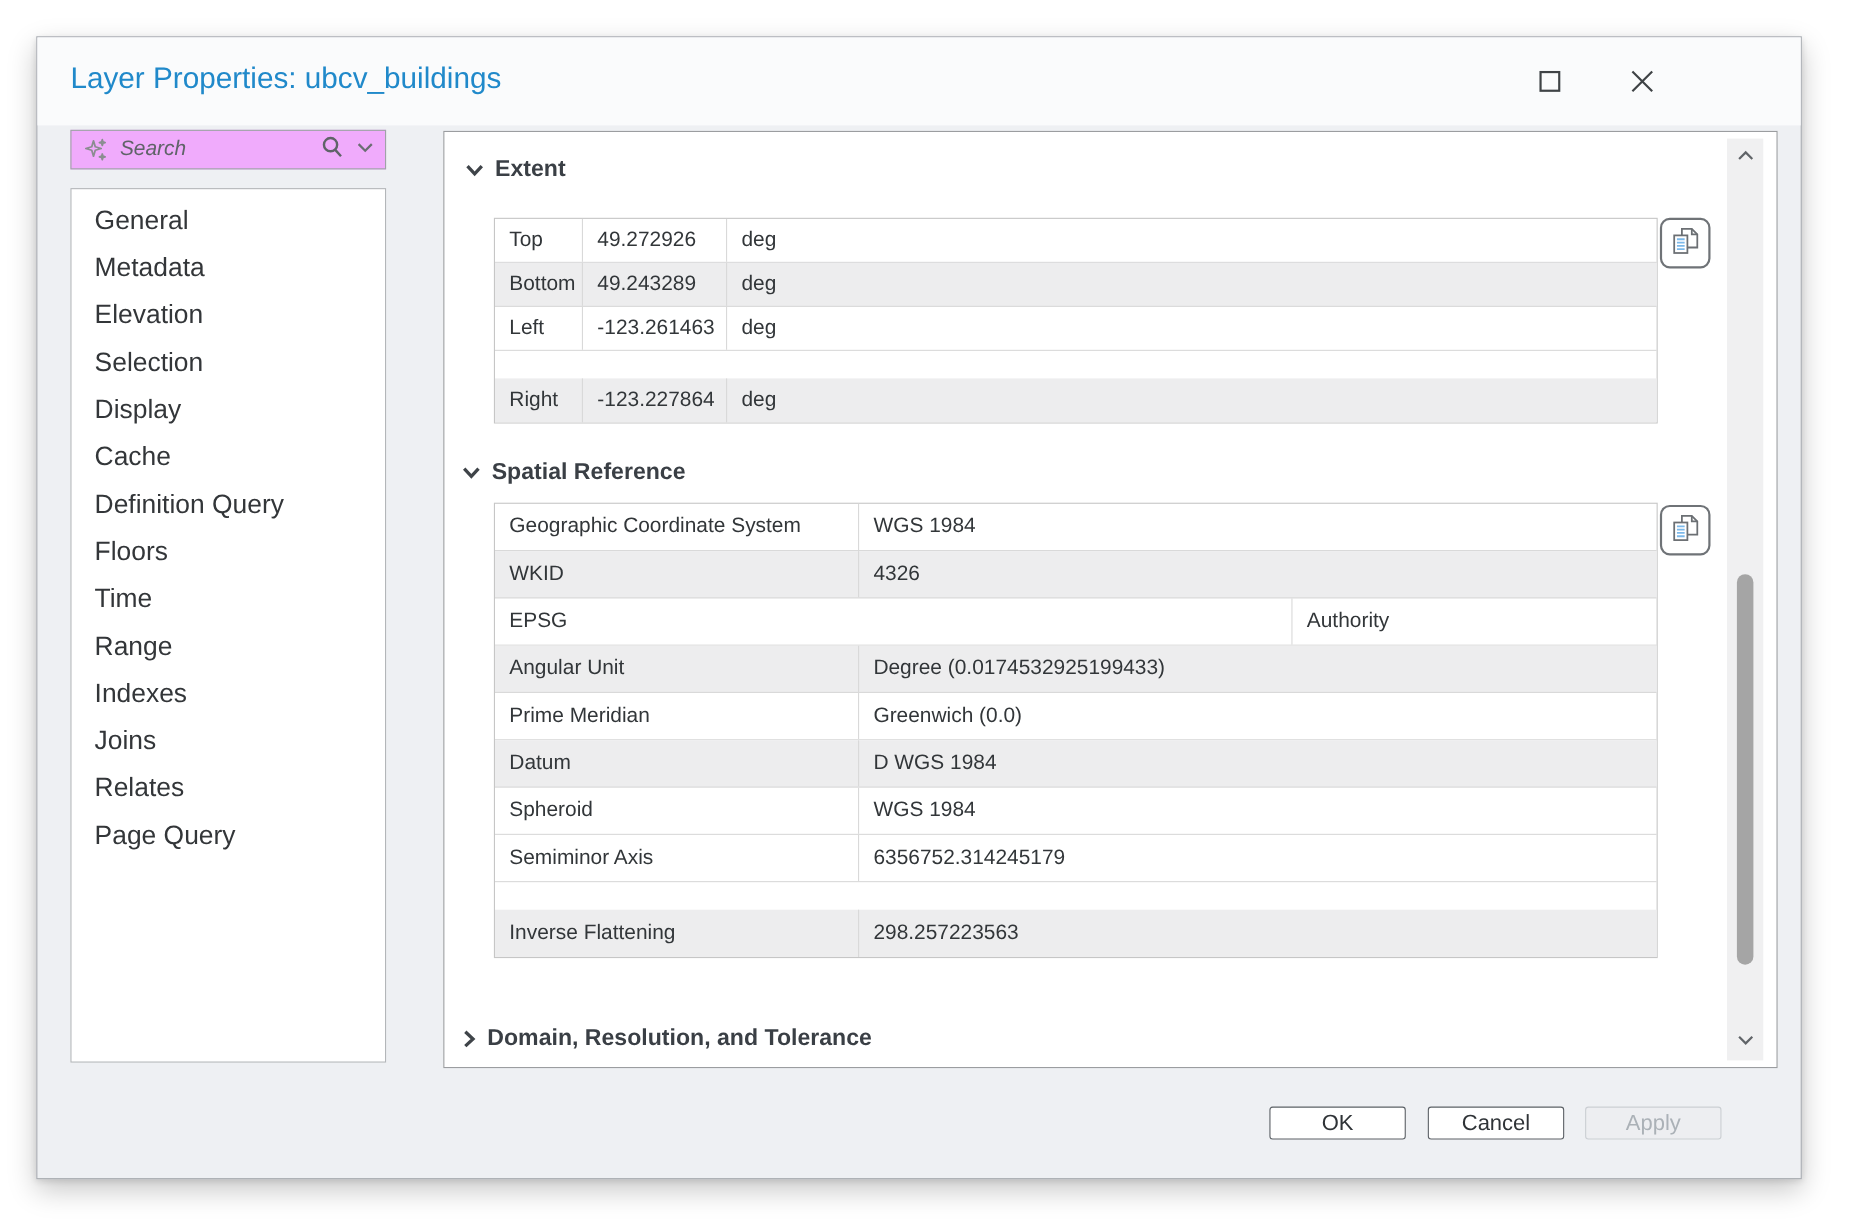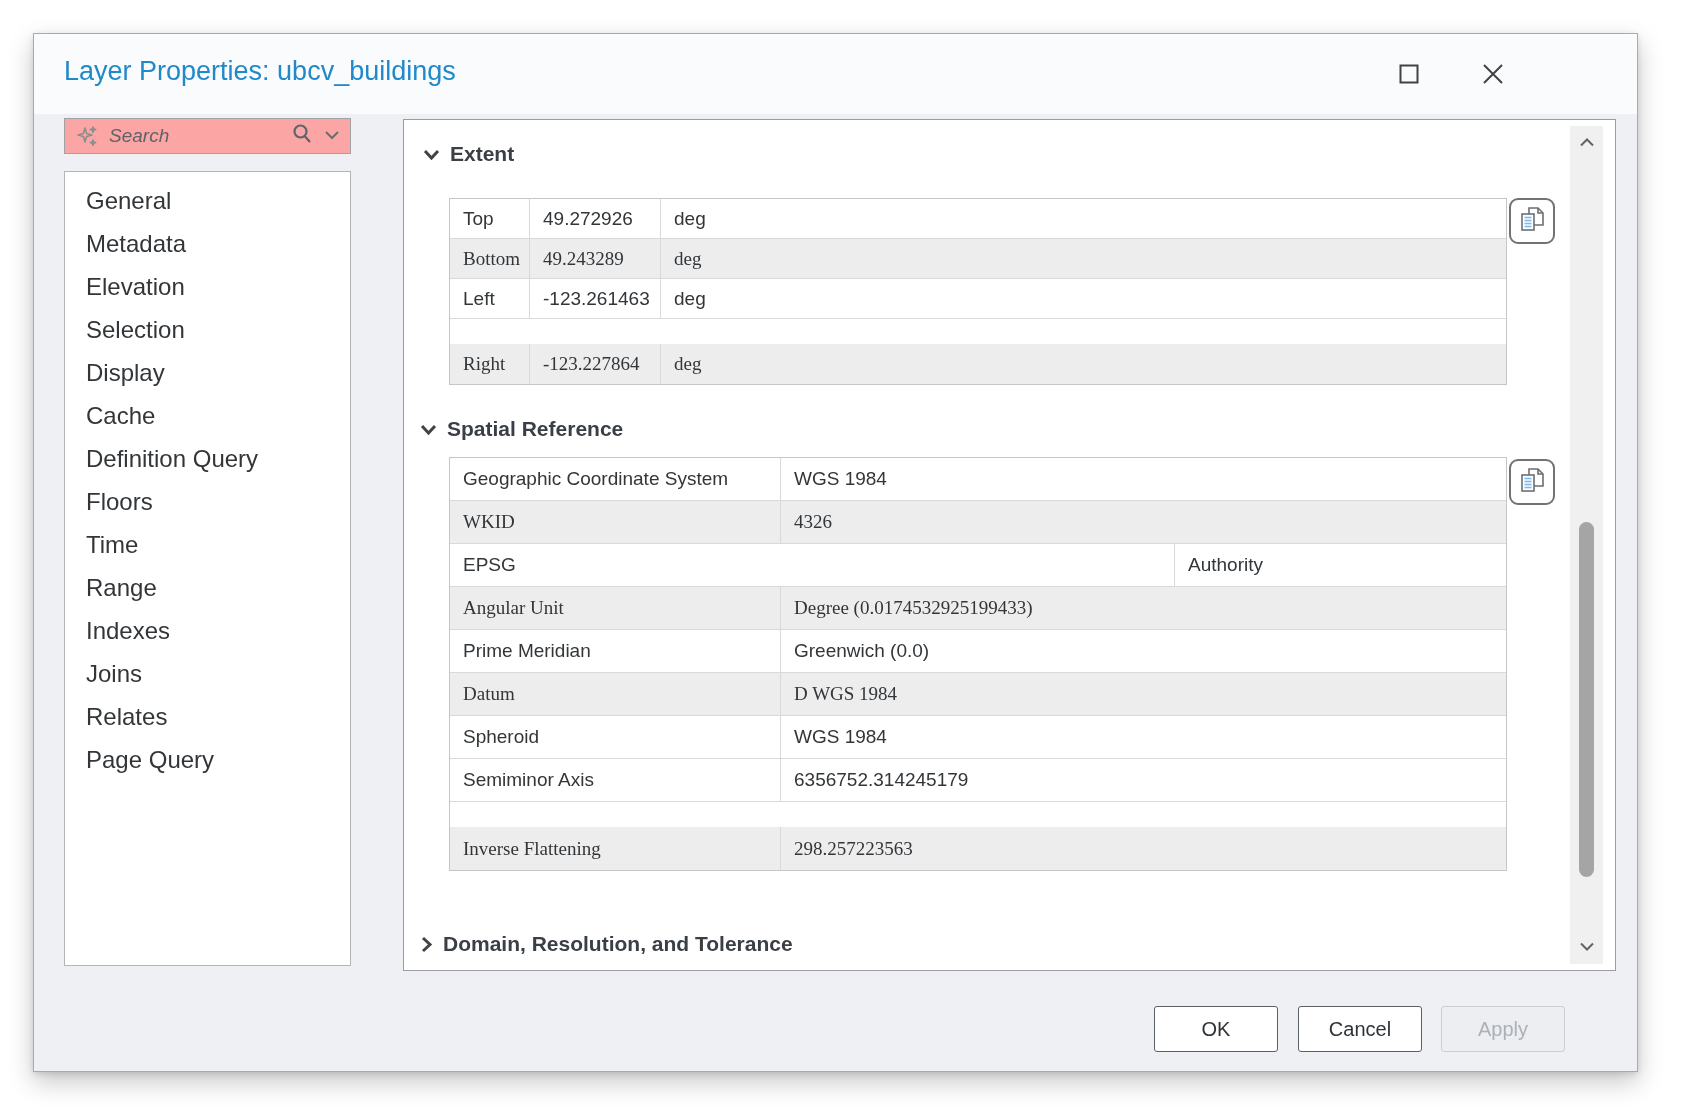--- a/index.html
+++ b/index.html
@@ -11,42 +11,42 @@
   .dialog{position:absolute;left:33px;top:33px;width:1605px;height:1039px;
           background:#eef0f3;border:1px solid #a7abb0;
           box-shadow:0 10px 24px rgba(0,0,0,0.22), 0 2px 6px rgba(0,0,0,0.12);}
   .titlebar{position:absolute;left:0;top:0;width:100%;height:80px;background:#fafbfc;}
   .title-text{position:absolute;left:30px;top:22px;font-size:27px;color:#2089ca;white-space:nowrap;}
   .winbtn{position:absolute;top:22px;width:44px;height:40px;display:flex;align-items:center;justify-content:center;cursor:default;}
   .winbtn.max{right:206px;}
   .winbtn.close{right:122px;}
 
   
-  .searchbox{position:absolute;left:30px;top:84px;width:287px;height:36px;background:#fca5a5;
+  .searchbox{position:absolute;left:30px;top:84px;width:287px;height:36px;background:#f0abfc;
              border:1px solid #9fa3a7;display:flex;align-items:center;}
   .search-placeholder{font-style:italic;color:#5f6368;font-size:19px;flex:1;margin-left:10px;}
   .searchbox .icon-left{margin-left:10px;display:flex;}
   .searchbox .icon-right{margin-right:10px;display:flex;align-items:center;gap:10px;}
 
   .settings-list{position:absolute;left:30px;top:137px;width:287px;height:795px;background:#ffffff;
                  border:1px solid #b3b6b9;padding-top:7px;}
   .side-item{height:43px;line-height:43px;padding-left:21px;font-size:24px;color:#333639;white-space:nowrap;cursor:default;}
   .side-item.selected{background:#cfe0f0;font-weight:bold;color:#2b2e31;}
 
   
   .panel{position:absolute;left:369px;top:85px;width:1213px;height:852px;background:#ffffff;
          border:1px solid #9b9da0;}
   .section-head{position:absolute;display:flex;align-items:center;gap:10px;}
   .section-title{font-size:21px;font-weight:bold;color:#3a3f45;white-space:nowrap;}
   .chev{display:flex;align-items:center;}
 
   .dtable{position:absolute;border:1px solid #c6c6c6;background:#ffffff;}
   .trow{display:flex;border-bottom:1px solid #d9d9d9;}
   .trow:last-child{border-bottom:none;margin-top:25px;}
-  .trow.alt{background:#ededee;font-family:Liberation Serif, serif;}
+  .trow.alt{background:#ededee;}
   .tcell{font-size:19px;color:#323639;padding-left:13px;display:flex;align-items:center;
          border-right:1px solid #d9d9d9;white-space:nowrap;overflow:hidden;}
   .tcell:last-child{border-right:none;}
   .extent-table .trow{height:40px;}
   .extent-table .c1{width:80px;}
   .extent-table .c2{width:131px;}
   .extent-table .c3{flex:1;}
   .sr-table .trow{height:43px;}
   .sr-table .c1{width:331px;}
   .sr-table .c2{flex:1;}
@@ -55,21 +55,21 @@
             border-radius:9px;display:flex;align-items:center;justify-content:center;cursor:default;}
 
   
   .scroll-track{position:absolute;left:1166px;top:6px;width:33px;height:838px;background:#f0f0f1;}
   .scroll-up,.scroll-down{position:absolute;left:0;width:33px;height:30px;display:flex;align-items:center;justify-content:center;}
   .scroll-up{top:2px;}
   .scroll-down{bottom:2px;}
   .scroll-thumb{position:absolute;left:9px;top:396px;width:15px;height:355px;background:#a5a5a5;border-radius:8px;}
 
   
-  .footer-btn{position:absolute;top:972px;width:124px;height:46px;font-size:20px;
+  .footer-btn{position:absolute;top:972px;width:124px;height:30px;font-size:20px;
               display:flex;align-items:center;justify-content:center;
               background:#ffffff;border:1px solid #5c6166;border-radius:3px;color:#2f3337;cursor:default;}
   .footer-btn.ok{left:1120px;}
   .footer-btn.cancel{left:1264px;}
   .footer-btn.apply{left:1407px;background:#edeef1;border:1px solid #cbcfd3;color:#abb1b7;}
 </style>
 </head>
 <body>
 
 <div class="stage">

